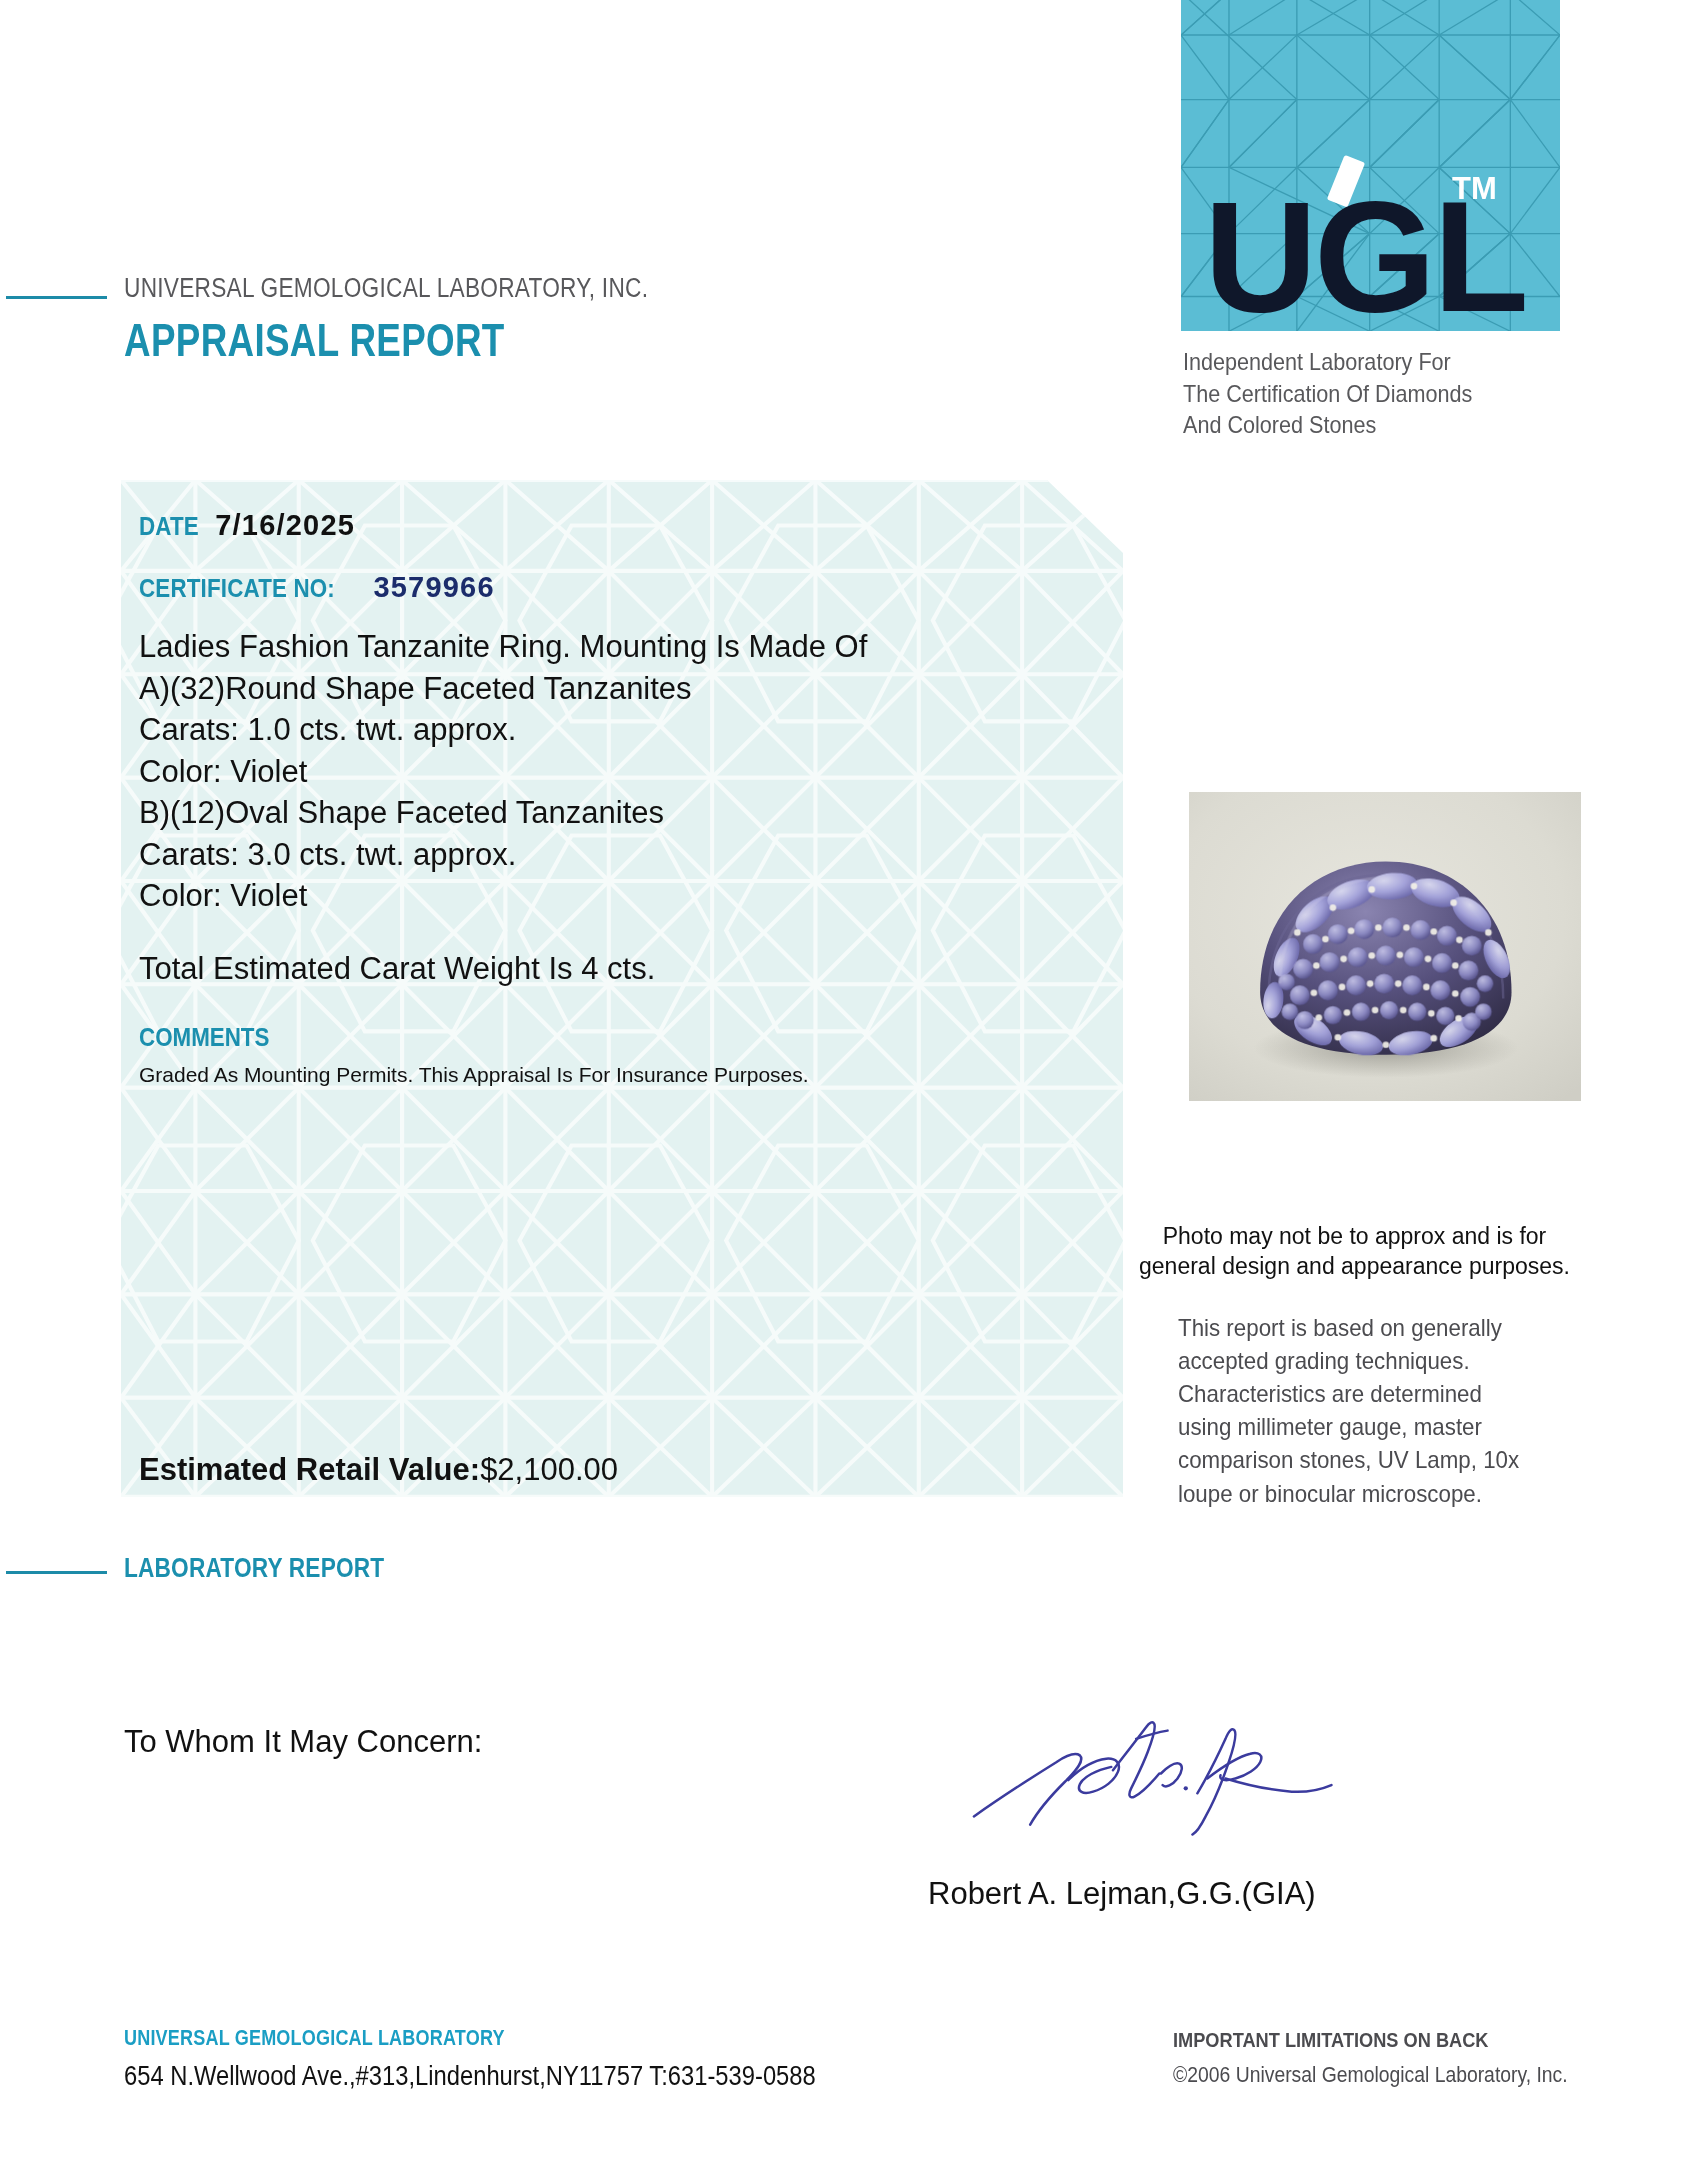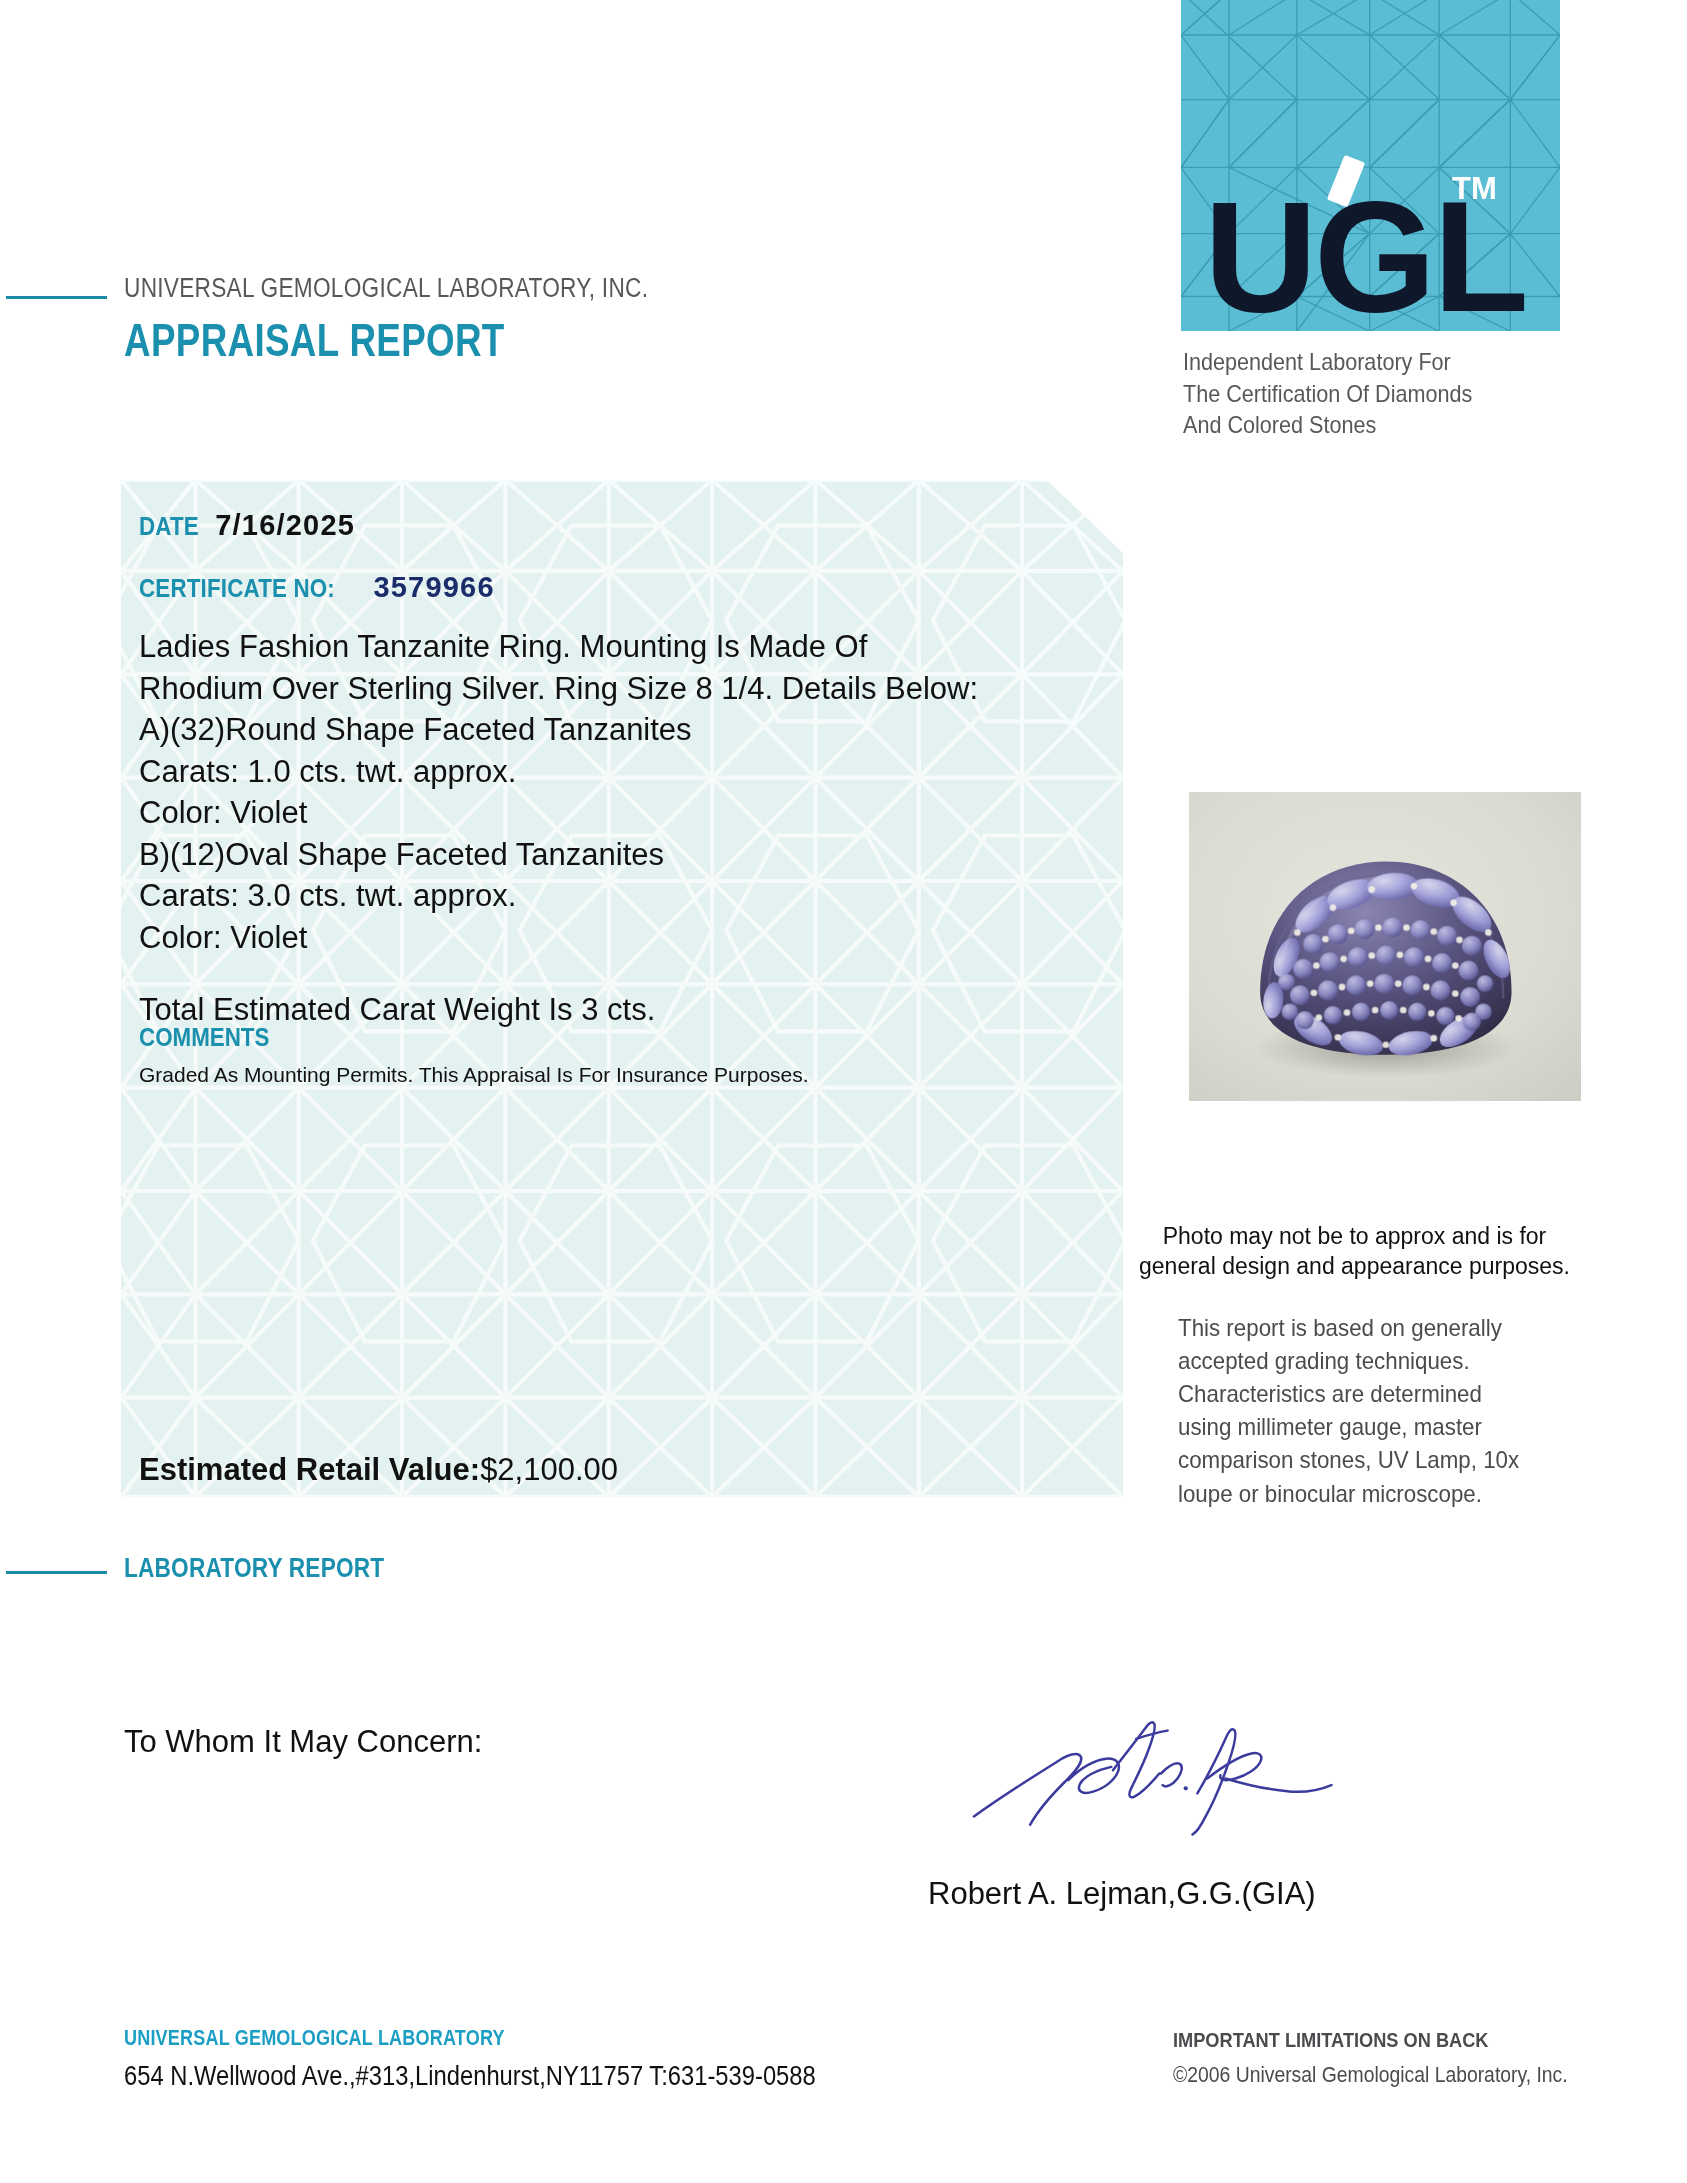--- a/index.html
+++ b/index.html
@@ -419,29 +419,28 @@
 
     <div class="panel-body">
       <div class="kv-line">
         <span class="kv-label">DATE</span><span class="kv-value">7/16/2025</span>
       </div>
       <div class="kv-line">
         <span class="kv-label">CERTIFICATE NO:</span><span class="kv-value navy">3579966</span>
       </div>
       <div id="description-lines">
         <div class="desc-line">Ladies Fashion Tanzanite Ring. Mounting Is Made Of</div>
-        <div class="desc-line">Rhodium Over Sterling Silver. Ring Size 8 1/4. Details Below:</div>
         <div class="desc-line">A)(32)Round Shape Faceted Tanzanites</div>
         <div class="desc-line">Carats: 1.0 cts. twt. approx.</div>
         <div class="desc-line">Color: Violet</div>
         <div class="desc-line">B)(12)Oval Shape Faceted Tanzanites</div>
         <div class="desc-line">Carats: 3.0 cts. twt. approx.</div>
         <div class="desc-line">Color: Violet</div>
         <div class="desc-line blank"></div>
-        <div class="desc-line">Total Estimated Carat Weight Is 3 cts.</div>
+        <div class="desc-line">Total Estimated Carat Weight Is 4 cts.</div>
       </div>
     </div>
 
     <div id="comments-block">
       <div id="comments-label">COMMENTS</div>
       <div id="comments-text">Graded As Mounting Permits.  This Appraisal Is For Insurance Purposes.</div>
     </div>
 
     <div id="retail-block">
       <span id="retail-label">Estimated Retail Value:</span><span id="retail-value">$2,100.00</span>

